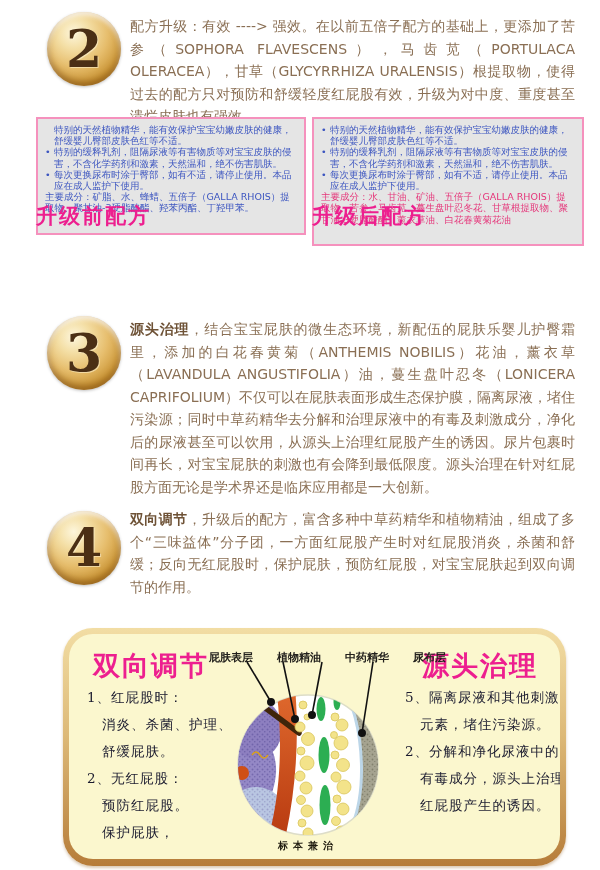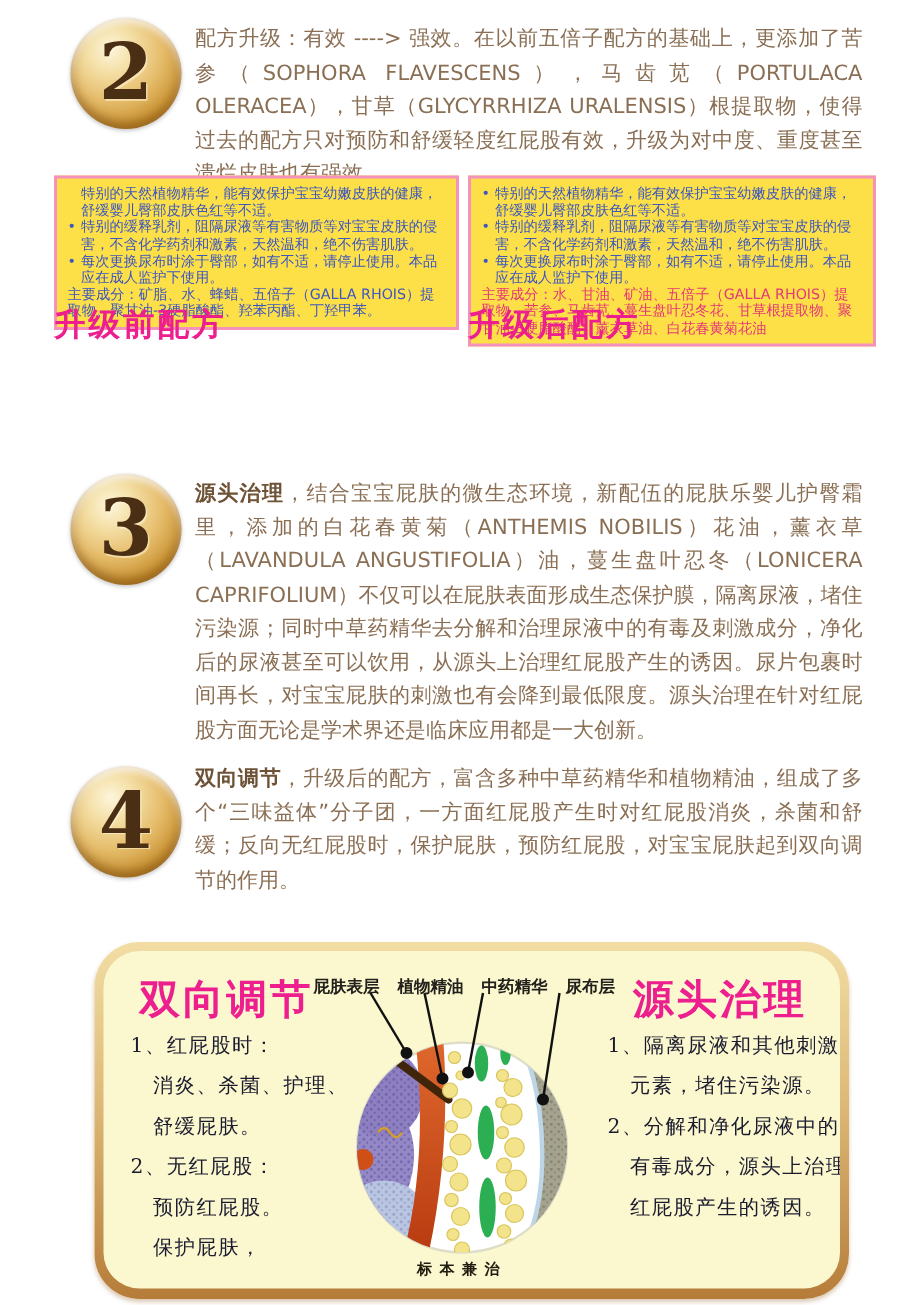--- a/index.html
+++ b/index.html
@@ -13,42 +13,42 @@
     display:flex;align-items:center;justify-content:center;}
   .badge span{font-family:"DejaVu Serif",serif;font-size:52px;font-weight:bold;color:#4b2f15;
     text-shadow:1px 1px 0 rgba(255,245,215,.55);line-height:1;}
 
   
   .sec-text{position:absolute;left:130px;width:445px;font-size:14px;line-height:22.5px;
     color:#8a6f54;text-align:justify;}
   .sec-text .lead{font-weight:bold;color:#6e5236;}
 
   
-  .fbox{position:absolute;top:117px;border:2px solid #f591bd;background:#fde047;
-    padding:5px 7px 4px 7px;font-size:9.5px;line-height:11.2px;color:#3d56c0;}
+  .fbox{position:absolute;top:117px;border:2px solid #f591bd;background:#e5e5e5;
+    padding:5px 7px 19px 7px;font-size:9.5px;line-height:11.2px;color:#3d56c0;}
   .fbox p{margin:0;}
   .fbox .ip{padding-left:9px;}
   .fbox .bp{position:relative;padding-left:9px;}
   .fbox .bp::before{content:"\2022";position:absolute;left:0;top:0;}
   .fbox .ing{padding-left:0;}
   .fbox .ing.red{color:#e5367a;}
   .fbox-label{position:absolute;top:202px;font-size:21px;font-weight:bold;color:#ed1f8f;
     text-align:left;letter-spacing:2px;}
 
   
   .diagram-frame{position:absolute;left:63px;top:628px;width:503px;height:238px;
     border-radius:30px;padding:0;box-sizing:border-box;
     background:linear-gradient(to bottom,#f2dda4 0%,#ddb977 45%,#b67c39 100%);
     box-shadow:0 2px 3px rgba(150,100,40,.35);}
   .diagram-inner{position:absolute;left:6px;top:6px;right:6px;bottom:7px;
     border-radius:24px;background:#fbf7ce;overflow:hidden;}
   .d-title{position:absolute;top:14px;font-size:27px;font-weight:bold;color:#ed1f8f;letter-spacing:2px;}
   .d-title.left{left:24px;}
   .d-title.right{right:22px;}
-  .layer-labels{position:absolute;left:140px;top:16px;display:flex;gap:12px;
+  .layer-labels{position:absolute;left:140px;top:16px;display:flex;gap:24px;
     font-size:11px;font-weight:bold;color:#22201c;white-space:nowrap;}
   .dlist{position:absolute;top:50px;font-family:"DejaVu Serif",serif;font-size:13.5px;
     color:#1b1b2f;line-height:27px;letter-spacing:1px;white-space:nowrap;}
   .dlist.left{left:18px;}
   .dlist.right{left:336px;}
   .dlist div.ind{padding-left:15px;}
   .d-caption{position:absolute;left:166px;top:205px;width:146px;text-align:center;
     font-family:"DejaVu Serif",serif;font-size:10px;font-weight:bold;color:#201c10;letter-spacing:5px;}
   .pointer-svg{position:absolute;left:0;top:0;pointer-events:none;}
   .micro-svg{position:absolute;left:167px;top:59px;}
@@ -104,21 +104,21 @@
       <div class="dlist left">
         <div>1、红屁股时：</div>
         <div class="ind">消炎、杀菌、护理、</div>
         <div class="ind">舒缓屁肤。</div>
         <div>2、无红屁股：</div>
         <div class="ind">预防红屁股。</div>
         <div class="ind">保护屁肤，</div>
       </div>
 
       <div class="dlist right">
-        <div>1、隔离尿液和其他刺激</div>
+        <div>5、隔离尿液和其他刺激</div>
         <div class="ind">元素，堵住污染源。</div>
         <div>2、分解和净化尿液中的</div>
         <div class="ind">有毒成分，源头上治理</div>
         <div class="ind">红屁股产生的诱因。</div>
       </div>
 
       <svg class="micro-svg" width="144" height="144" viewBox="0 0 144 144">
         <defs>
           <clipPath id="cclip">
               <circle cx="72" cy="72" r="70"></circle>

